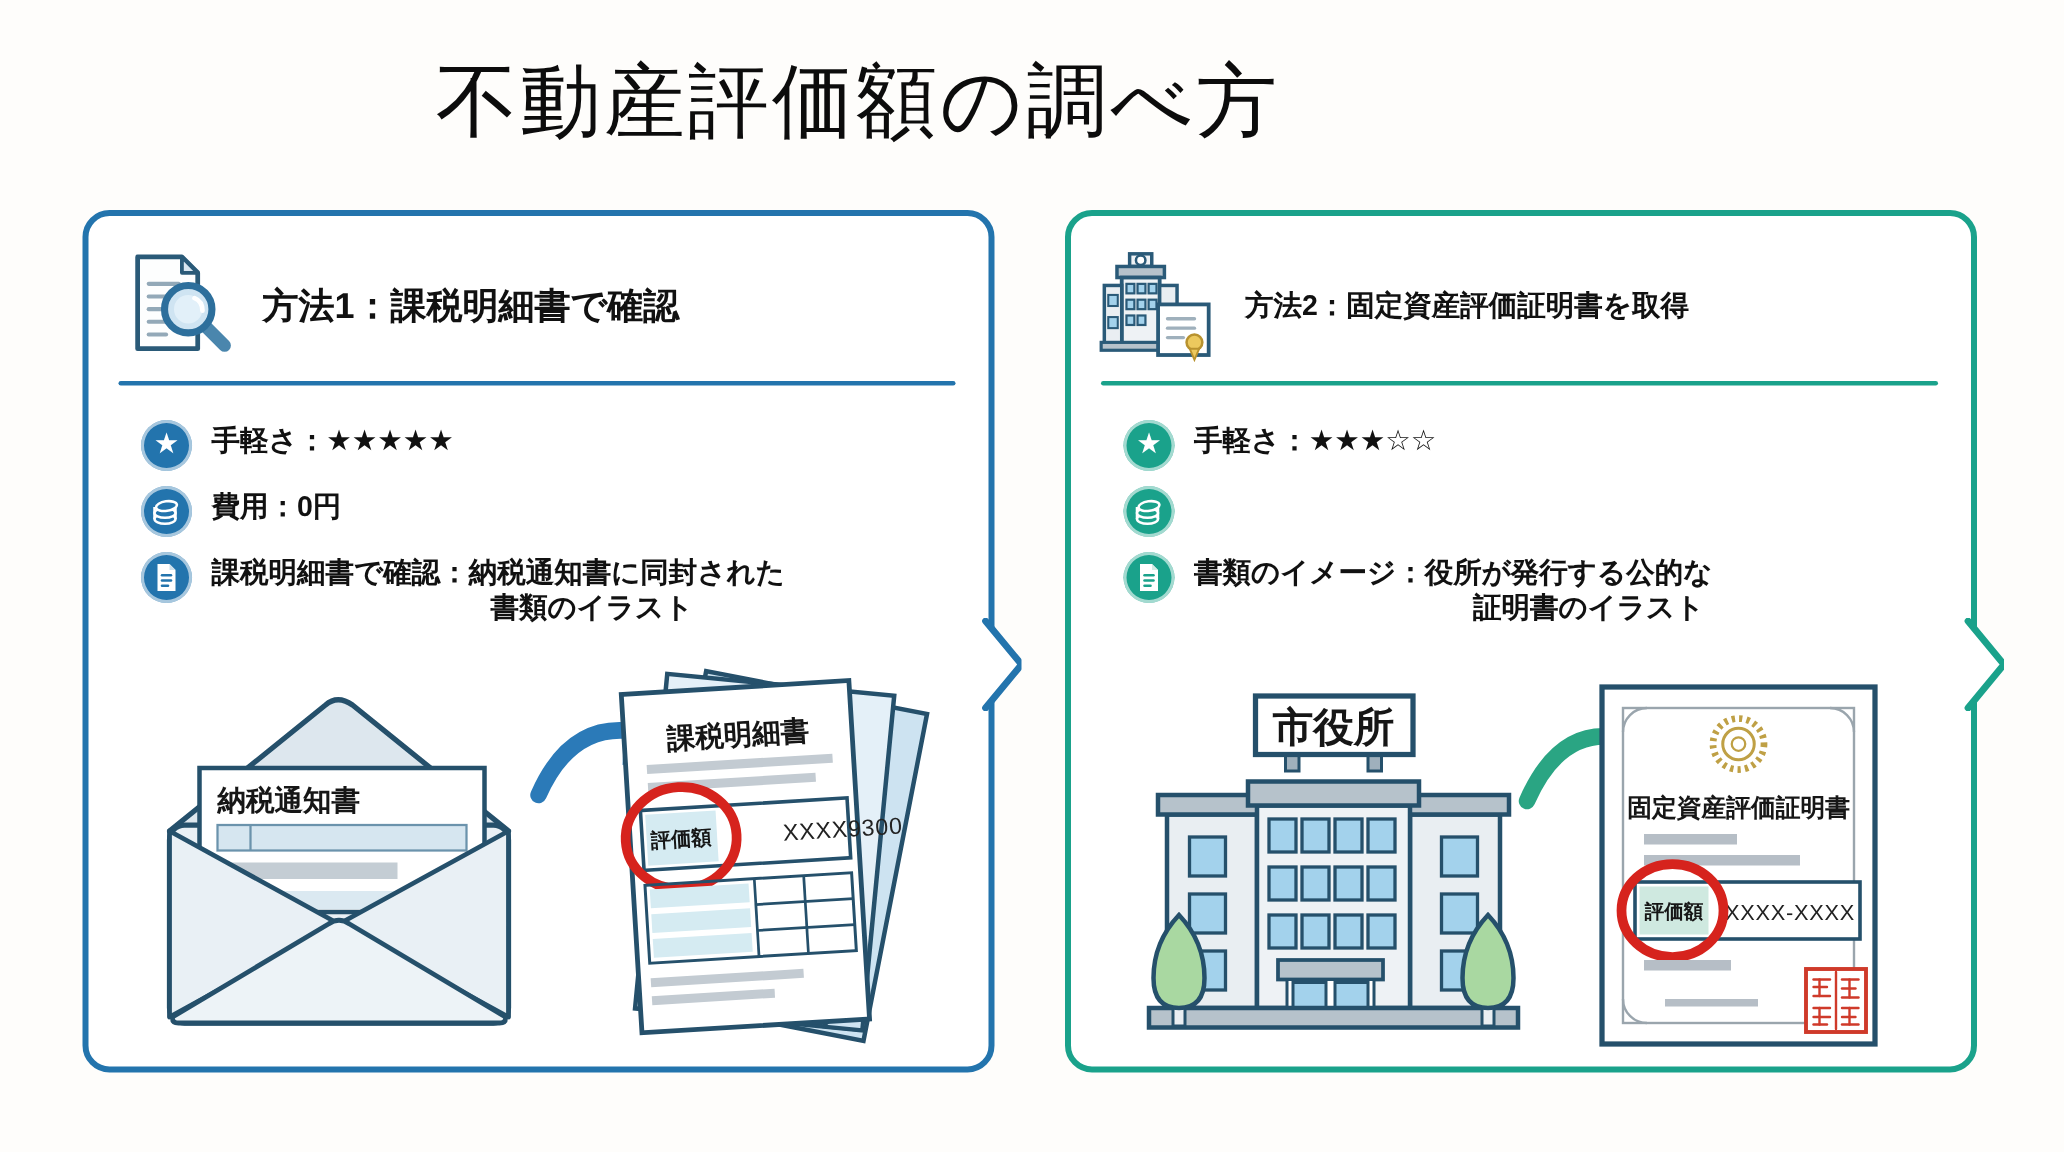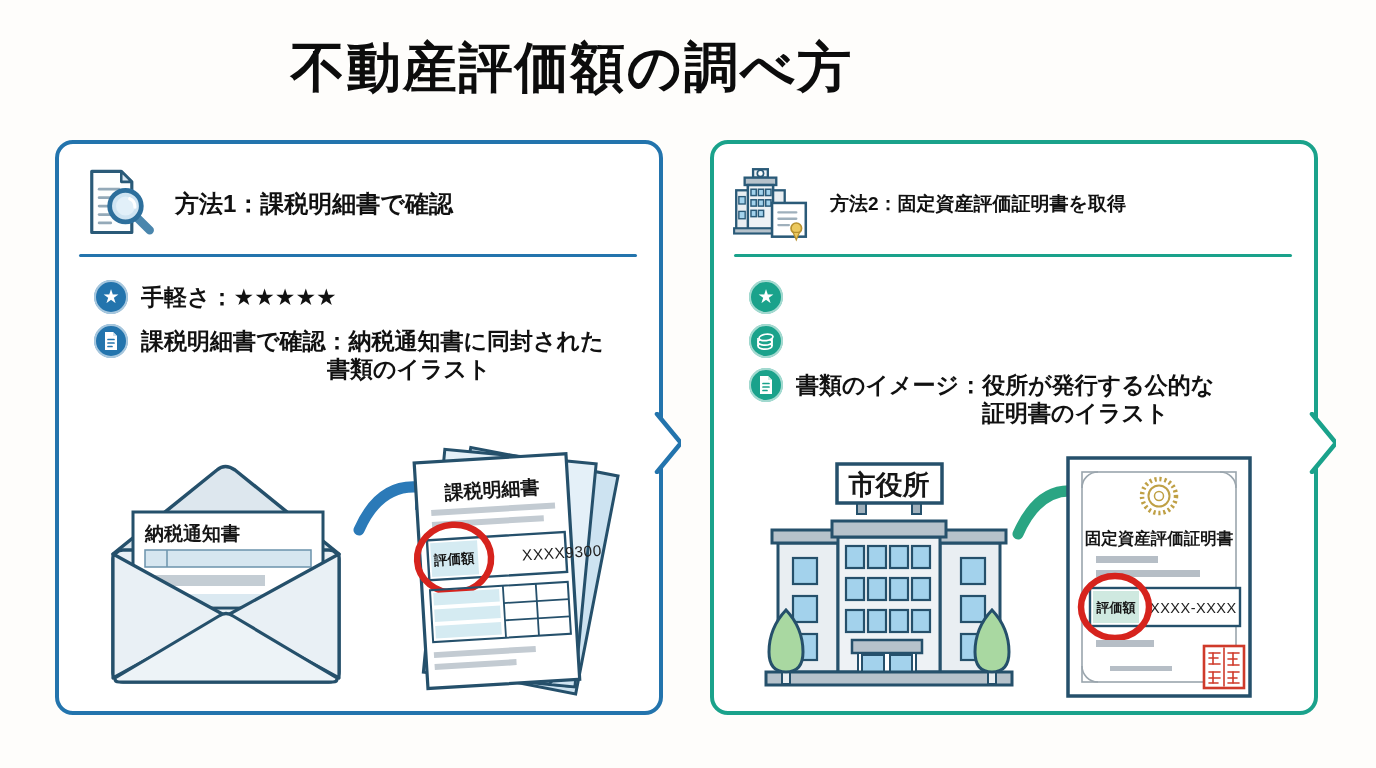--- a/index.html
+++ b/index.html
@@ -1,21 +1,21 @@
 <!DOCTYPE html>
 <html><head>
 <meta charset="utf-8">
 <style>
   * { margin:0; padding:0; box-sizing:border-box; }
   html,body { width:1376px; height:768px; overflow:hidden; }
   body { font-family:"Liberation Sans","DejaVu Sans",sans-serif; background:#fefdfb; color:#111; }
   .canvas { position:relative; width:1376px; height:768px; background:#fefdfb; }
 
   .page-title { position:absolute; top:32px; left:0; width:1144px; text-align:center;
-    font-size:54px; font-weight:700; letter-spacing:2px; color:#0c0c0c; }
+    font-size:54px; font-weight:400; letter-spacing:2px; color:#0c0c0c; }
 
   .panel { position:absolute; top:140px; width:608px; height:575px; background:#ffffff;
     border:4px solid var(--accent); border-radius:18px; }
   .panel-blue { left:55px; }
   .panel-teal { left:710px; }
 
   .panel-header { position:absolute; left:18px; top:14px; right:18px; height:92px;
     display:flex; align-items:center; gap:20px; }
   .header-icon { flex:0 0 78px; width:78px; height:78px; }
   .header-title { font-weight:800; color:#111; white-space:nowrap; }
@@ -24,21 +24,21 @@
 
   .divider { position:absolute; left:20px; right:22px; top:110px; height:3px;
     background:var(--accent); border-radius:2px; }
 
   .bullets { position:absolute; left:35px; top:136px; right:16px; }
   .bullet-row { display:flex; align-items:flex-start; gap:13px; margin-bottom:10px; }
   .bullet-icon { flex:0 0 34px; width:34px; height:34px; border-radius:50%;
     background:var(--accent); display:flex; align-items:center; justify-content:center;
     box-shadow:0 0 0 2px rgba(255,255,255,0.6) inset; }
   .bullet-icon .glyph-star { color:#fff; font-size:19px; line-height:1; transform:translateY(-1px); }
-  .bullet-text { font-size:23px; font-weight:800; line-height:1.22; padding-top:3px; white-space:nowrap; }
+  .bullet-text { font-size:19px; font-weight:800; line-height:1.22; padding-top:3px; white-space:nowrap; }
   .doc-line2 { padding-left:186px; }
 
   .illustration { position:absolute; left:0; top:298px; width:600px; height:272px; }
 
   .chevron { position:absolute; right:-22px; top:268px; width:30px; height:62px; }
 
   svg text { font-family:"Liberation Sans","DejaVu Sans",sans-serif; }
 </style>
 </head>
 <body>
@@ -69,20 +69,34 @@
     </div>
 
     <div class="divider"></div>
 
     <div class="bullets">
       <div class="bullet-row">
         <div class="bullet-icon">
             <span class="glyph-star">★</span>
           </div>
         <div class="bullet-text">手軽さ：★★★★★</div>
+      </div>
+      <div class="bullet-row">
+        <div class="bullet-icon">
+          <svg width="22" height="22" viewBox="0 0 22 22">
+            <g stroke="#fff" stroke-width="1.7" fill="var(--accent)">
+              <path d="M3 16 v-8"></path>
+                <path d="M17 16 v-8"></path>
+              <ellipse cx="10" cy="16" rx="7" ry="3.2"></ellipse>
+              <ellipse cx="10" cy="12" rx="7" ry="3.2"></ellipse>
+              <ellipse cx="11" cy="7.4" rx="7" ry="3.2" transform="rotate(-8 11 7.4)"></ellipse>
+            </g>
+          </svg>
+        </div>
+        <div class="bullet-text">費用：0円</div>
       </div>
       <div class="bullet-row">
         <div class="bullet-icon">
           <svg width="22" height="22" viewBox="0 0 22 22">
             <path d="M5 2 h8 l4 4 v14 h-12 z" fill="#fff"></path>
             <path d="M13 2 v4 h4 z" fill="#cfe0ec"></path>
             <g stroke="var(--accent)" stroke-width="1.7" stroke-linecap="round">
               <path d="M8 9.5 h6"></path>
                 <path d="M8 13 h6"></path>
                 <path d="M8 16.5 h4"></path>
@@ -194,20 +208,21 @@
       <div class="header-title">方法2：固定資産評価証明書を取得</div>
     </div>
 
     <div class="divider"></div>
 
     <div class="bullets">
       <div class="bullet-row">
         <div class="bullet-icon">
             <span class="glyph-star">★</span>
           </div>
+        <div class="bullet-text">手軽さ：★★★☆☆</div>
       </div>
       <div class="bullet-row">
         <div class="bullet-icon">
           <svg width="22" height="22" viewBox="0 0 22 22">
             <g stroke="#fff" stroke-width="1.7" fill="var(--accent)">
               <path d="M3 16 v-8"></path>
                 <path d="M17 16 v-8"></path>
               <ellipse cx="10" cy="16" rx="7" ry="3.2"></ellipse>
               <ellipse cx="10" cy="12" rx="7" ry="3.2"></ellipse>
               <ellipse cx="11" cy="7.4" rx="7" ry="3.2" transform="rotate(-8 11 7.4)"></ellipse>

